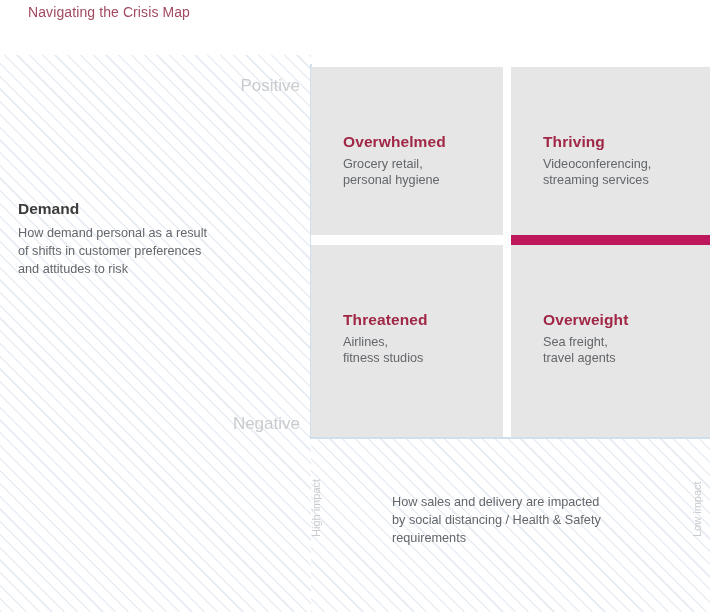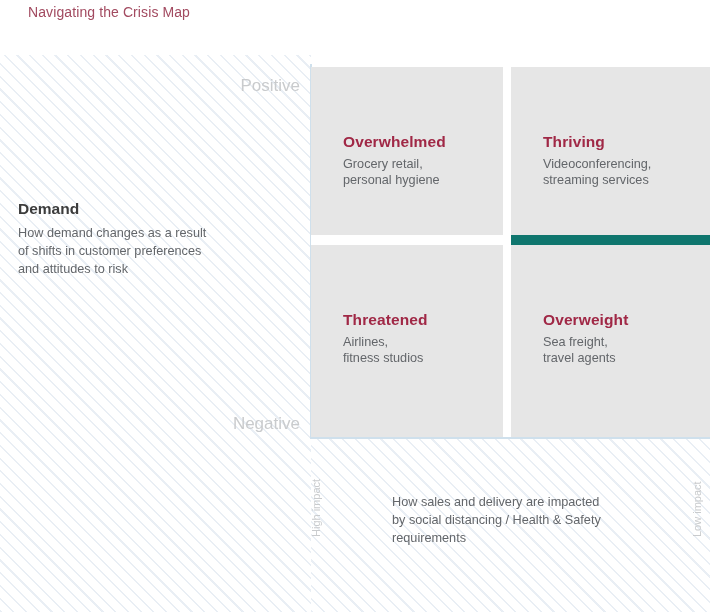--- a/index.html
+++ b/index.html
@@ -85,21 +85,21 @@
     grid-template-columns: 200px 199px;
     grid-template-rows: 178px 192px;
     gap: 0px;
   }
   .quad {
     background: #e6e6e6;
     box-sizing: border-box;
     padding: 66px 0 0 32px;
   }
   .quad.q-tl { border-right: 8px solid #ffffff; border-bottom: 10px solid #ffffff; }
-  .quad.q-tr { border-bottom: 10px solid #0f766e; }
+  .quad.q-tr { border-bottom: 10px solid #be185d; }
   .quad.q-bl { border-right: 8px solid #ffffff; }
   .quad.q-br { }
 
   .quad.q-bl, .quad.q-br { }
 
   .quad-title {
     font-size: 15.5px;
     font-weight: bold;
     color: #a02846;
     margin: 0 0 4px 0;
@@ -209,21 +209,21 @@
     <div class="quad q-br">
       <p class="quad-title">Overweight</p>
       <p class="quad-desc">Sea freight,
 travel agents</p>
     </div>
 
   </div>
 
   <div id="demand-block">
     <p class="block-title">Demand</p>
-    <p class="block-desc">How demand changes as a result
+    <p class="block-desc">How demand personal as a result
 of shifts in customer preferences
 and attitudes to risk</p>
   </div>
 
   <div id="gtm-block">
     <p class="block-desc">How sales and delivery are impacted
 by social distancing / Health &amp; Safety
 requirements</p>
   </div>
 

